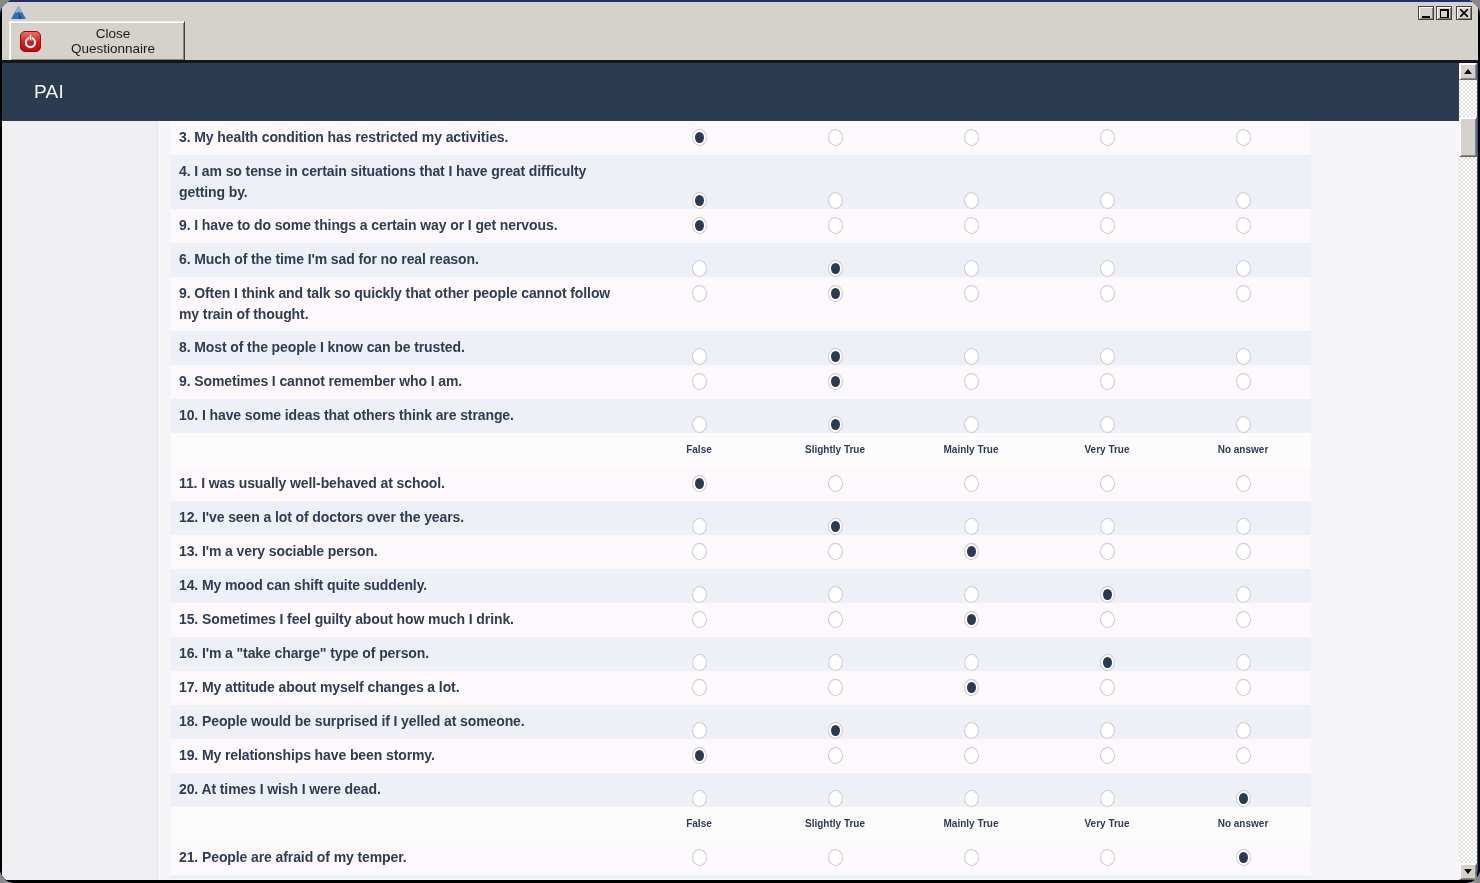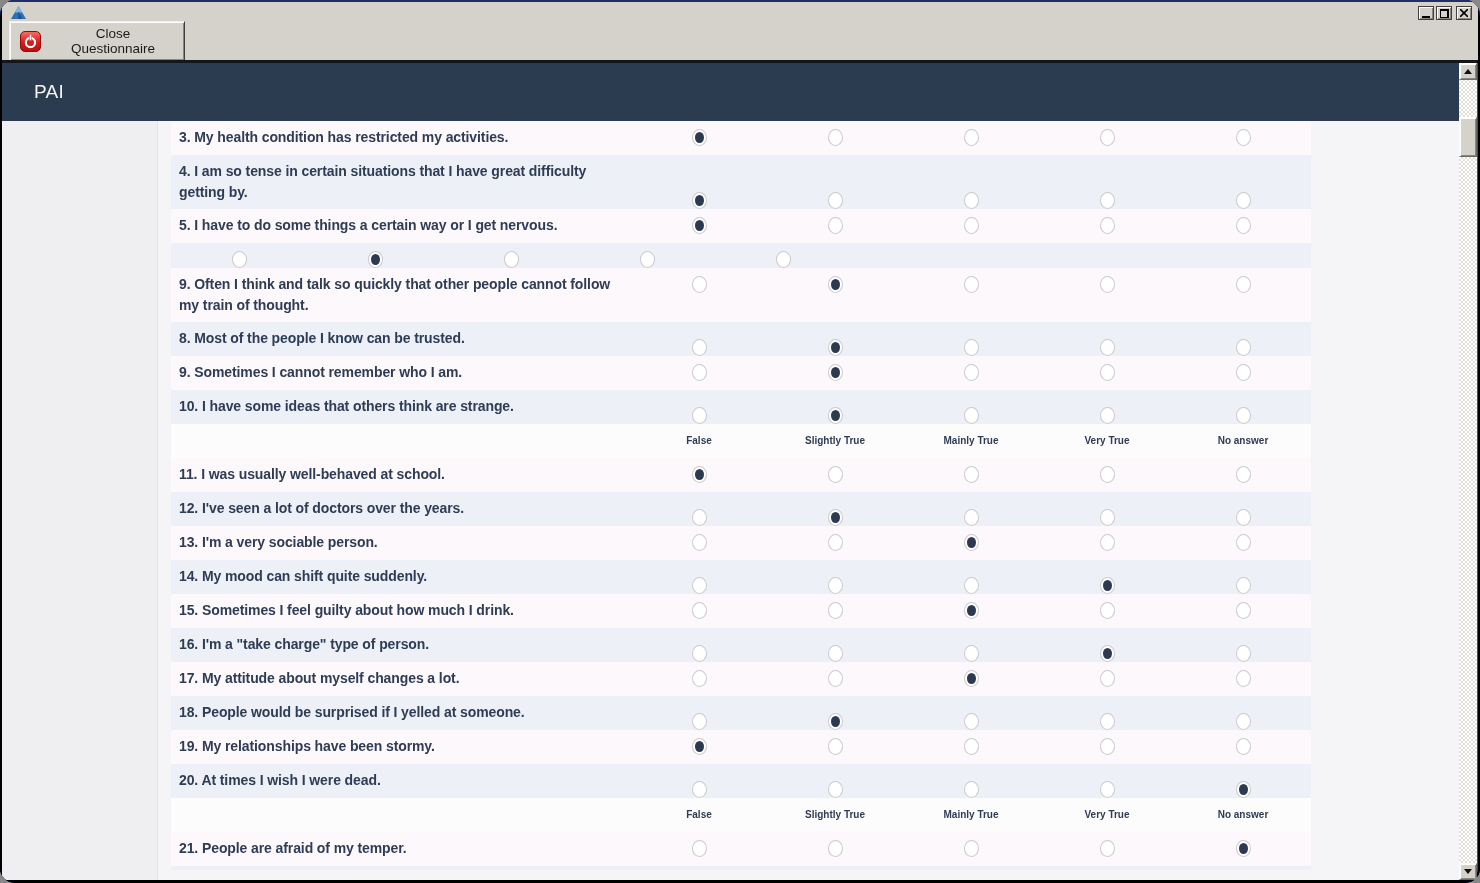--- a/index.html
+++ b/index.html
@@ -166,40 +166,41 @@
               </span>
       <span class="opt-cell">
                 <span class="radio" title="Very True"></span>
               </span>
       <span class="opt-cell">
                 <span class="radio" title="No answer"></span>
               </span>
     </div>
   </div>
           <div class="row q base">
-    <div class="qtext">5. I have to do some things a certain way or I get nervous.</div>
+    <div class="qtext">9. I have to do some things a certain way or I get nervous.</div>
     <div class="opts">
       <span class="opt-cell">
                 <span class="radio sel" title="False"></span>
               </span>
       <span class="opt-cell">
                 <span class="radio" title="Slightly True"></span>
               </span>
       <span class="opt-cell">
                 <span class="radio" title="Mainly True"></span>
               </span>
       <span class="opt-cell">
                 <span class="radio" title="Very True"></span>
               </span>
       <span class="opt-cell">
                 <span class="radio" title="No answer"></span>
               </span>
     </div>
   </div>
           <div class="row q alt">
+    <div class="qtext">6. Much of the time I'm sad for no real reason.</div>
     <div class="opts">
       <span class="opt-cell">
                 <span class="radio" title="False"></span>
               </span>
       <span class="opt-cell">
                 <span class="radio sel" title="Slightly True"></span>
               </span>
       <span class="opt-cell">
                 <span class="radio" title="Mainly True"></span>
               </span>

